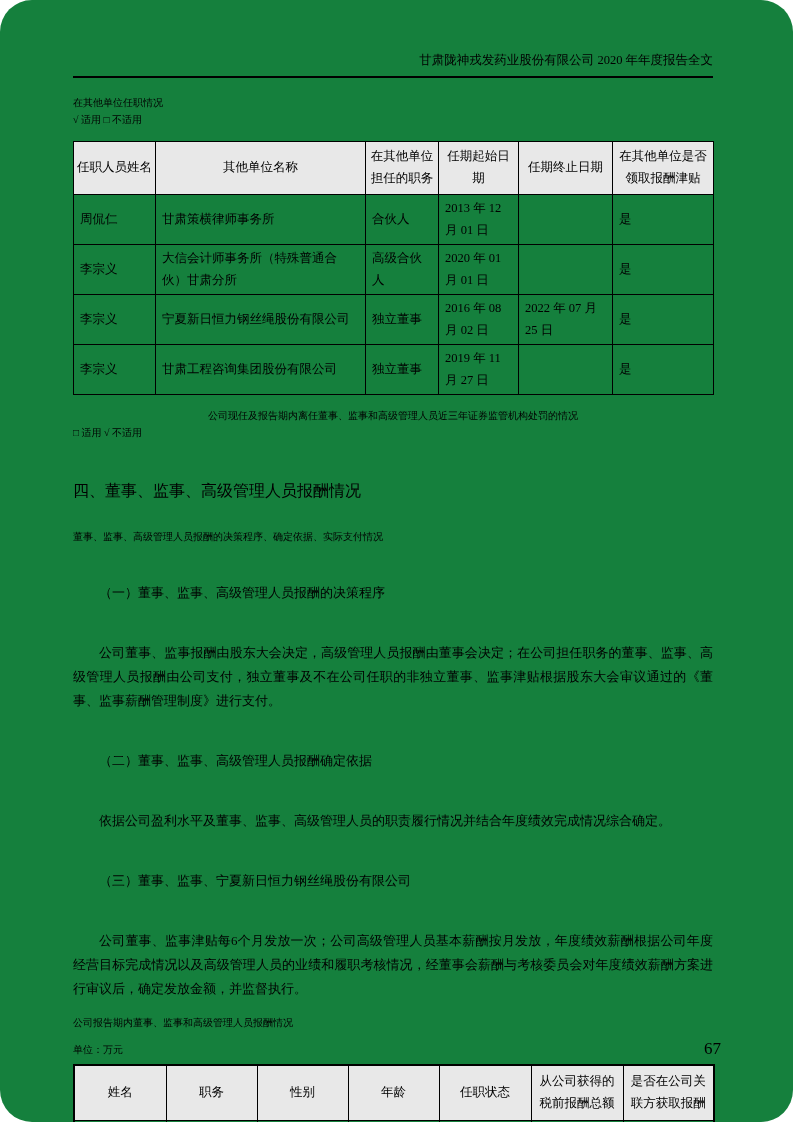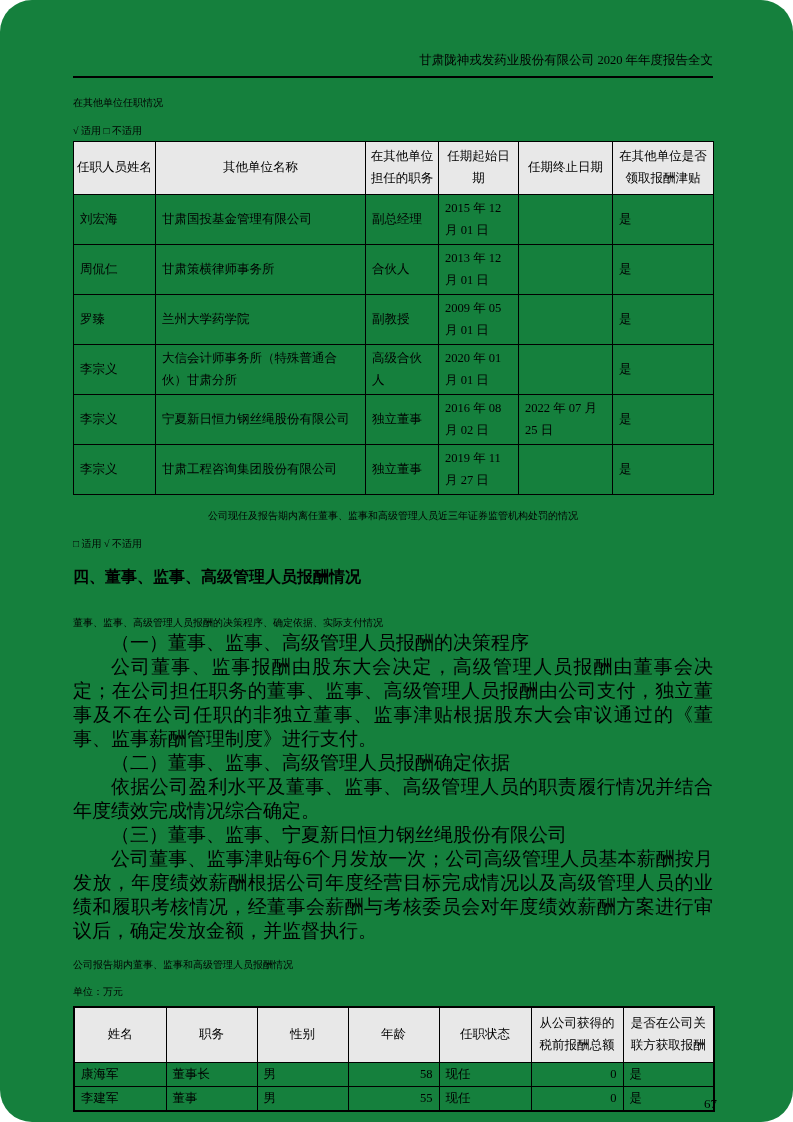--- a/index.html
+++ b/index.html
@@ -20,30 +20,30 @@
   }
   .doc-header {
     text-align:right;
     font-size:12.5px;
     line-height:16px;
     padding-bottom:8px;
     border-bottom:2px solid #000000;
   }
   .line { font-size:10px; line-height:17px; }
   .sec-label   { margin-top:16px; }
-  .applicable  { margin-top:11px; }
+  .applicable  { }
   .after-table { margin-top:12px;text-align:center; }
 
   table {
     width:640px;
     border-collapse:collapse;
     table-layout:fixed;
     font-size:12.5px;
   }
-  .tbl1 { margin-top:2px; }
+  .tbl1 { margin-top:13px; }
   .tbl1 th, .tbl1 td { border:1px solid #000000; }
   .tbl1 th {
     background:#e8e8e8;
     font-weight:normal;
     text-align:center;
     vertical-align:middle;
     padding:4px 3px;
     height:38px;
     line-height:1.75;
   }
@@ -55,33 +55,34 @@
     text-align:left;
     word-break:break-all;
   }
   .tbl1 td.note-label {
     background:#e8e8e8;
     padding:2px 4px;
     height:40px;
   }
 
   .h4-heading {
-    margin-top:15px;
+    margin-top:40px;
     font-family:"Liberation Sans","DejaVu Sans",sans-serif;
-    font-weight:bold;
+    font-weight:normal;
     font-size:16px;
     line-height:20px;
   }
   .intro { margin-top:27px; }
   .para {
-    font-size:19px;
+    font-size:13px;
     line-height:24px;
     text-indent:2em;
     text-align:justify;
     word-break:break-all;
+    margin-top:36px;
   }
   .caption { margin-top:13px; }
   .unit-line { margin-top:10px; text-align:left; }
 
   .tbl2 { margin-top:6px; border:2px solid #000000; }
   .tbl2 th, .tbl2 td { border:1px solid #000000; }
   .tbl2 th {
     background:#e8e8e8;
     font-weight:normal;
     text-align:center;
@@ -94,22 +95,22 @@
     padding:3px 6px;
     height:17px;
     vertical-align:middle;
     text-align:left;
     word-break:break-all;
   }
   .tbl2 td.num { text-align:right; }
 
   .page-number {
     position:absolute;
-    left:704px; top:1096px;
-    font-size:13px;
+    left:704px; top:1039px;
+    font-size:17px;
   }
 </style>
 </head>
 <body>
 
 <div class="page">
   <div class="content">
 
     <div class="doc-header">甘肃陇神戎发药业股份有限公司 2020 年年度报告全文</div>
 
@@ -130,40 +131,24 @@
           <th>任职人员姓名</th>
           <th>其他单位名称</th>
           <th>在其他单位担任的职务</th>
           <th>任期起始日期</th>
           <th>任期终止日期</th>
           <th>在其他单位是否领取报酬津贴</th>
         </tr>
       </thead>
       <tbody>
         <tr>
-          <td>刘宏海</td>
-          <td>甘肃国投基金管理有限公司</td>
-          <td>副总经理</td>
-          <td>2015 年 12 月 01 日</td>
-          <td></td>
-          <td>是</td>
-        </tr>
-        <tr>
           <td>周侃仁</td>
           <td>甘肃策横律师事务所</td>
           <td>合伙人</td>
           <td>2013 年 12 月 01 日</td>
-          <td></td>
-          <td>是</td>
-        </tr>
-        <tr>
-          <td>罗臻</td>
-          <td>兰州大学药学院</td>
-          <td>副教授</td>
-          <td>2009 年 05 月 01 日</td>
           <td></td>
           <td>是</td>
         </tr>
         <tr>
           <td>李宗义</td>
           <td>大信会计师事务所（特殊普通合伙）甘肃分所</td>
           <td>高级合伙人</td>
           <td>2020 年 01 月 01 日</td>
           <td></td>
           <td>是</td>

